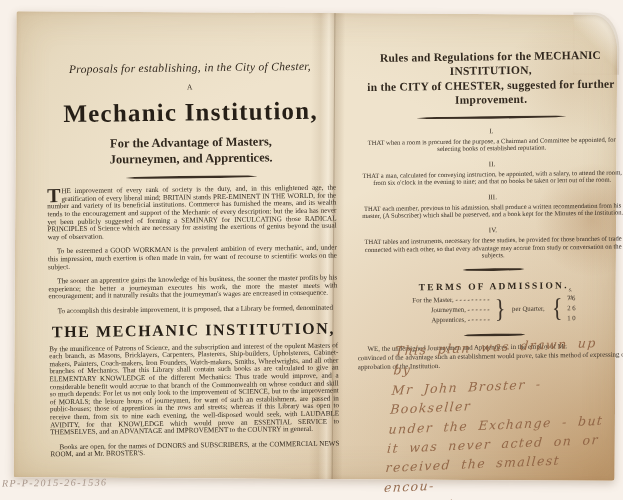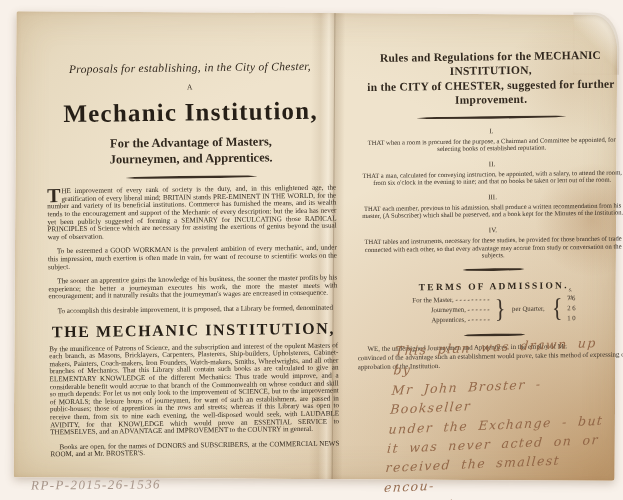--- a/index.html
+++ b/index.html
@@ -81,22 +81,22 @@
   
   .handwriting{
     position:absolute;left:30px;top:300px;width:215px;
     font-family:"DejaVu Serif", serif;font-style:italic;
     font-size:12.5px;line-height:1.55;color:rgba(138,92,61,0.88);
     letter-spacing:1.4px;word-spacing:5px;
     transform:rotate(-1.6deg) skewX(-7deg);
   }
   
   .accession{
-    position:absolute;left:31px;top:477px;
-    font-size:13px;font-style:italic;letter-spacing:1.4px;
+    position:absolute;left:2px;top:477px;
+    font-size:10px;font-style:italic;letter-spacing:1.4px;
     color:#a8968a;transform:rotate(-0.5deg);
   }
 </style>
 </head>
 <body>
 
 <div class="scan-stage">
 
   <div class="paper">
     <div class="corner-curl"></div>

